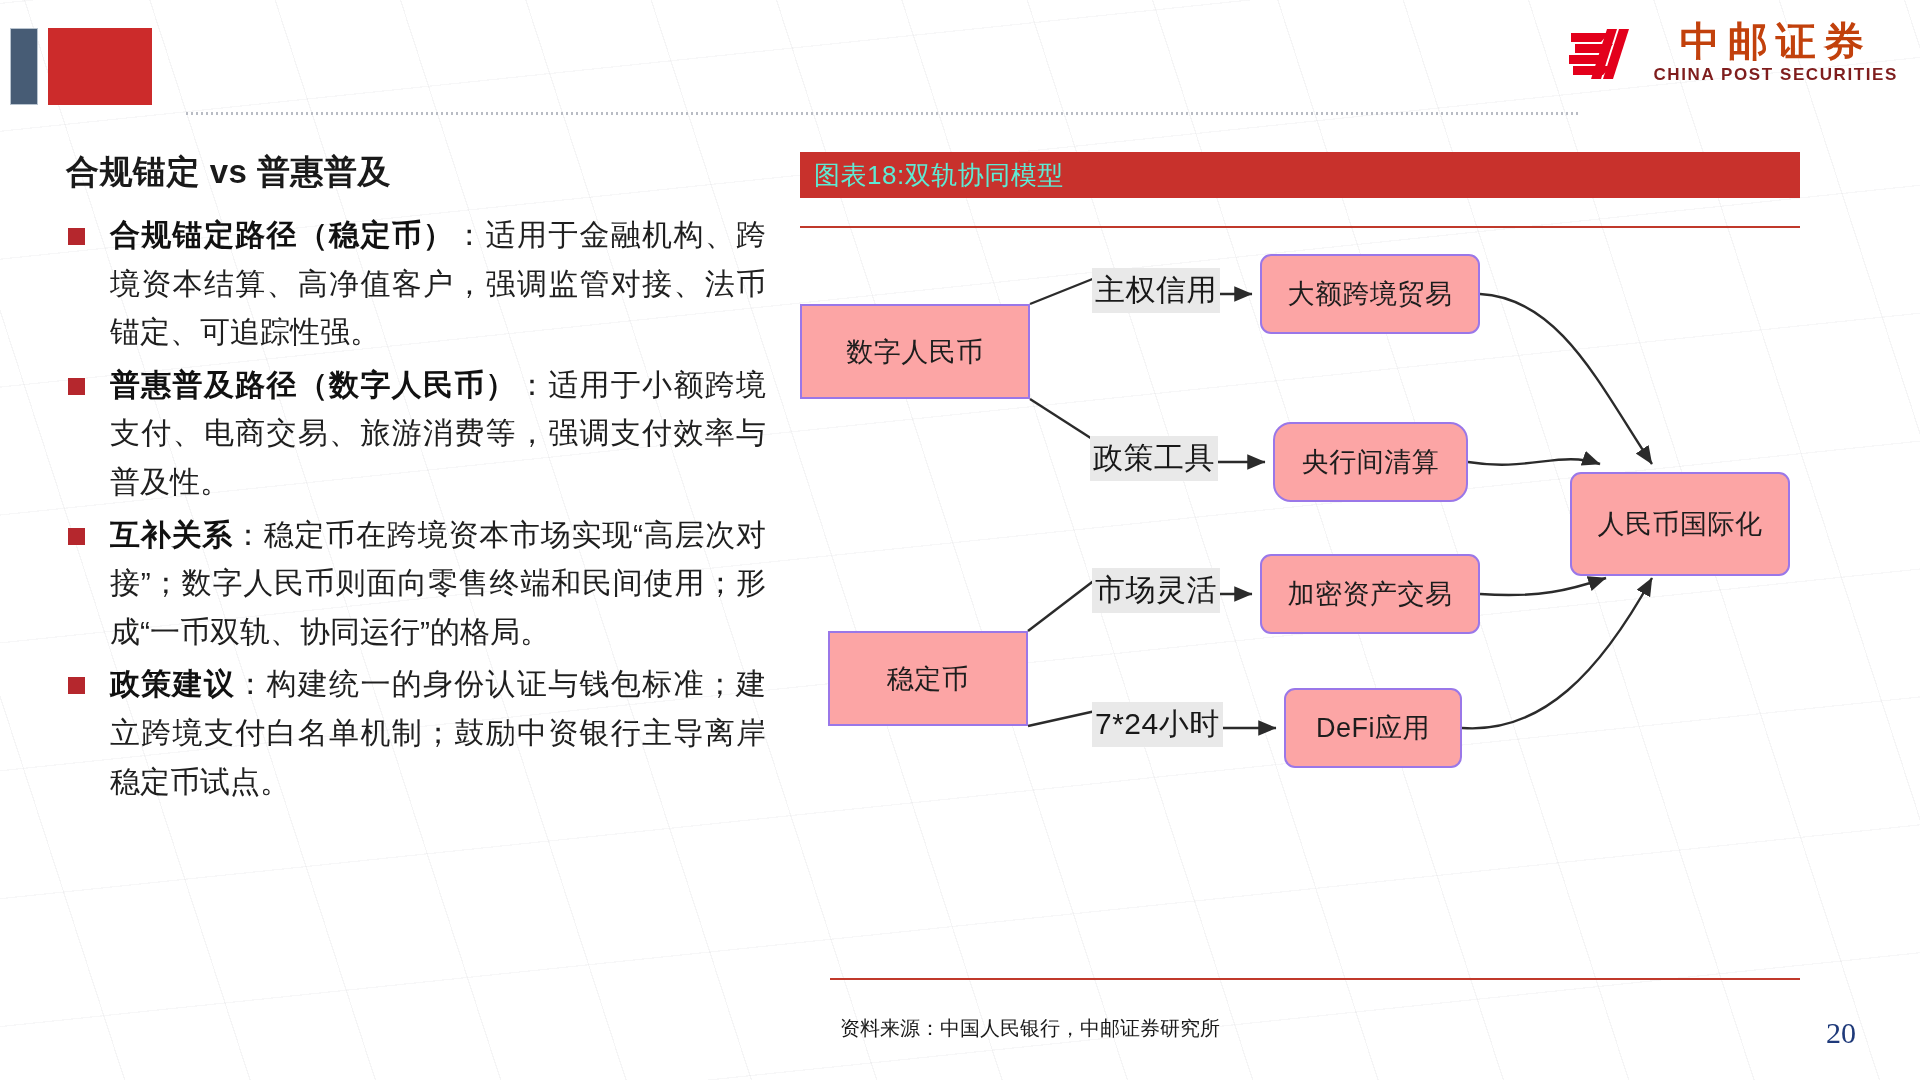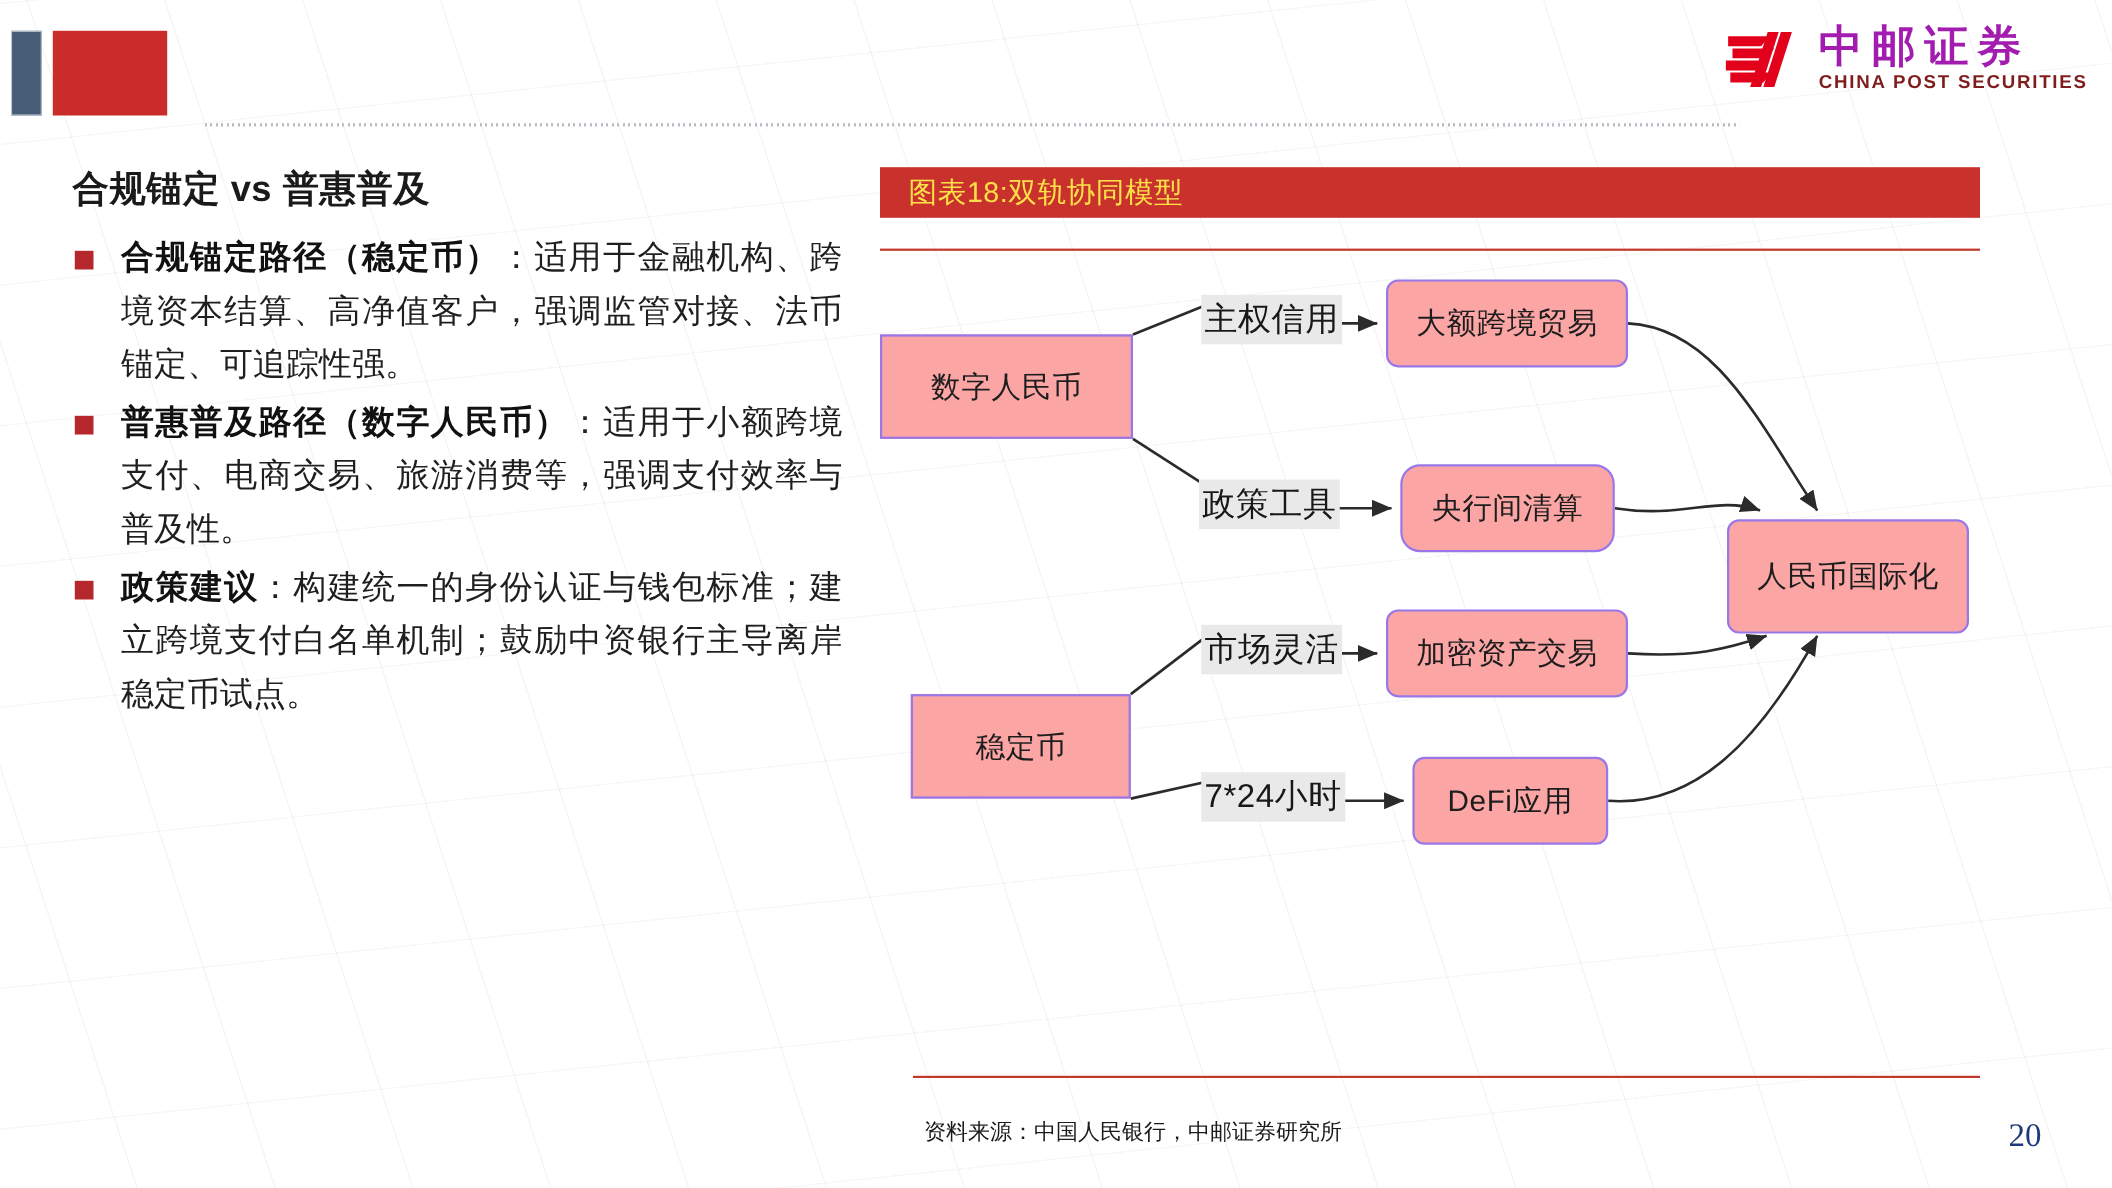--- a/index.html
+++ b/index.html
@@ -56,23 +56,24 @@
   }
 
   
   .logo-wrap {
     position: absolute; right: 22px; top: 22px;
     display: flex; align-items: center; gap: 14px;
   }
   .logo-mark { width: 72px; height: 62px; }
   .logo-text { display: flex; flex-direction: column; justify-content: center; }
   .logo-cn {
-    font-size: 40px; font-weight: 700; color: #a21caf;
+    font-size: 40px; font-weight: 700; color: #c2410c;
     letter-spacing: 8px; line-height: 1.02;
     font-family: Liberation Serif, serif;
+    text-align: center;
   }
   .logo-en {
     font-size: 17px; font-weight: 700; color: #7f1d1d;
     letter-spacing: 1.6px; line-height: 1.2; margin-top: 2px;
   }
 
   
   .left-col {
     position: absolute; left: 66px; top: 150px;
     width: 700px;
@@ -98,21 +99,21 @@
 
   
   .chart-header {
     position: absolute; left: 800px; top: 152px;
     width: 1000px; height: 46px;
     background: #c8312c;
     display: flex; align-items: center;
     padding-left: 14px;
   }
   .chart-header-label {
-    color: #fde047; font-size: 26px; font-weight: 500; letter-spacing: .5px; margin-left: 12px;
+    color: #5eead4; font-size: 26px; font-weight: 500; letter-spacing: .5px;
   }
   .chart-rule-top {
     position: absolute; left: 800px; top: 226px;
     width: 1000px; height: 2px; background: #c0392b;
   }
   .chart-rule-bottom {
     position: absolute; left: 830px; top: 978px;
     width: 970px; height: 2px; background: #c0392b;
   }
   .source-note {
@@ -193,20 +194,26 @@
       </div>
     </div>
 
     <div class="bullet-row">
       <span class="bullet-sq"></span>
       <div class="bullet-text">
         <b>普惠普及路径（数字人民币）</b><span>：适用于小额跨境支付、电商交易、旅游消费等，强调支付效率与普及性。</span>
       </div>
     </div>
 
+    <div class="bullet-row">
+      <span class="bullet-sq"></span>
+      <div class="bullet-text">
+        <b>互补关系</b><span>：稳定币在跨境资本市场实现“高层次对接”；数字人民币则面向零售终端和民间使用；形成“一币双轨、协同运行”的格局。</span>
+      </div>
+    </div>
 
     <div class="bullet-row">
       <span class="bullet-sq"></span>
       <div class="bullet-text">
         <b> 政策建议</b><span>：构建统一的身份认证与钱包标准；建立跨境支付白名单机制；鼓励中资银行主导离岸稳定币试点。</span>
       </div>
     </div>
   </div>
 
   <div class="chart-header">

